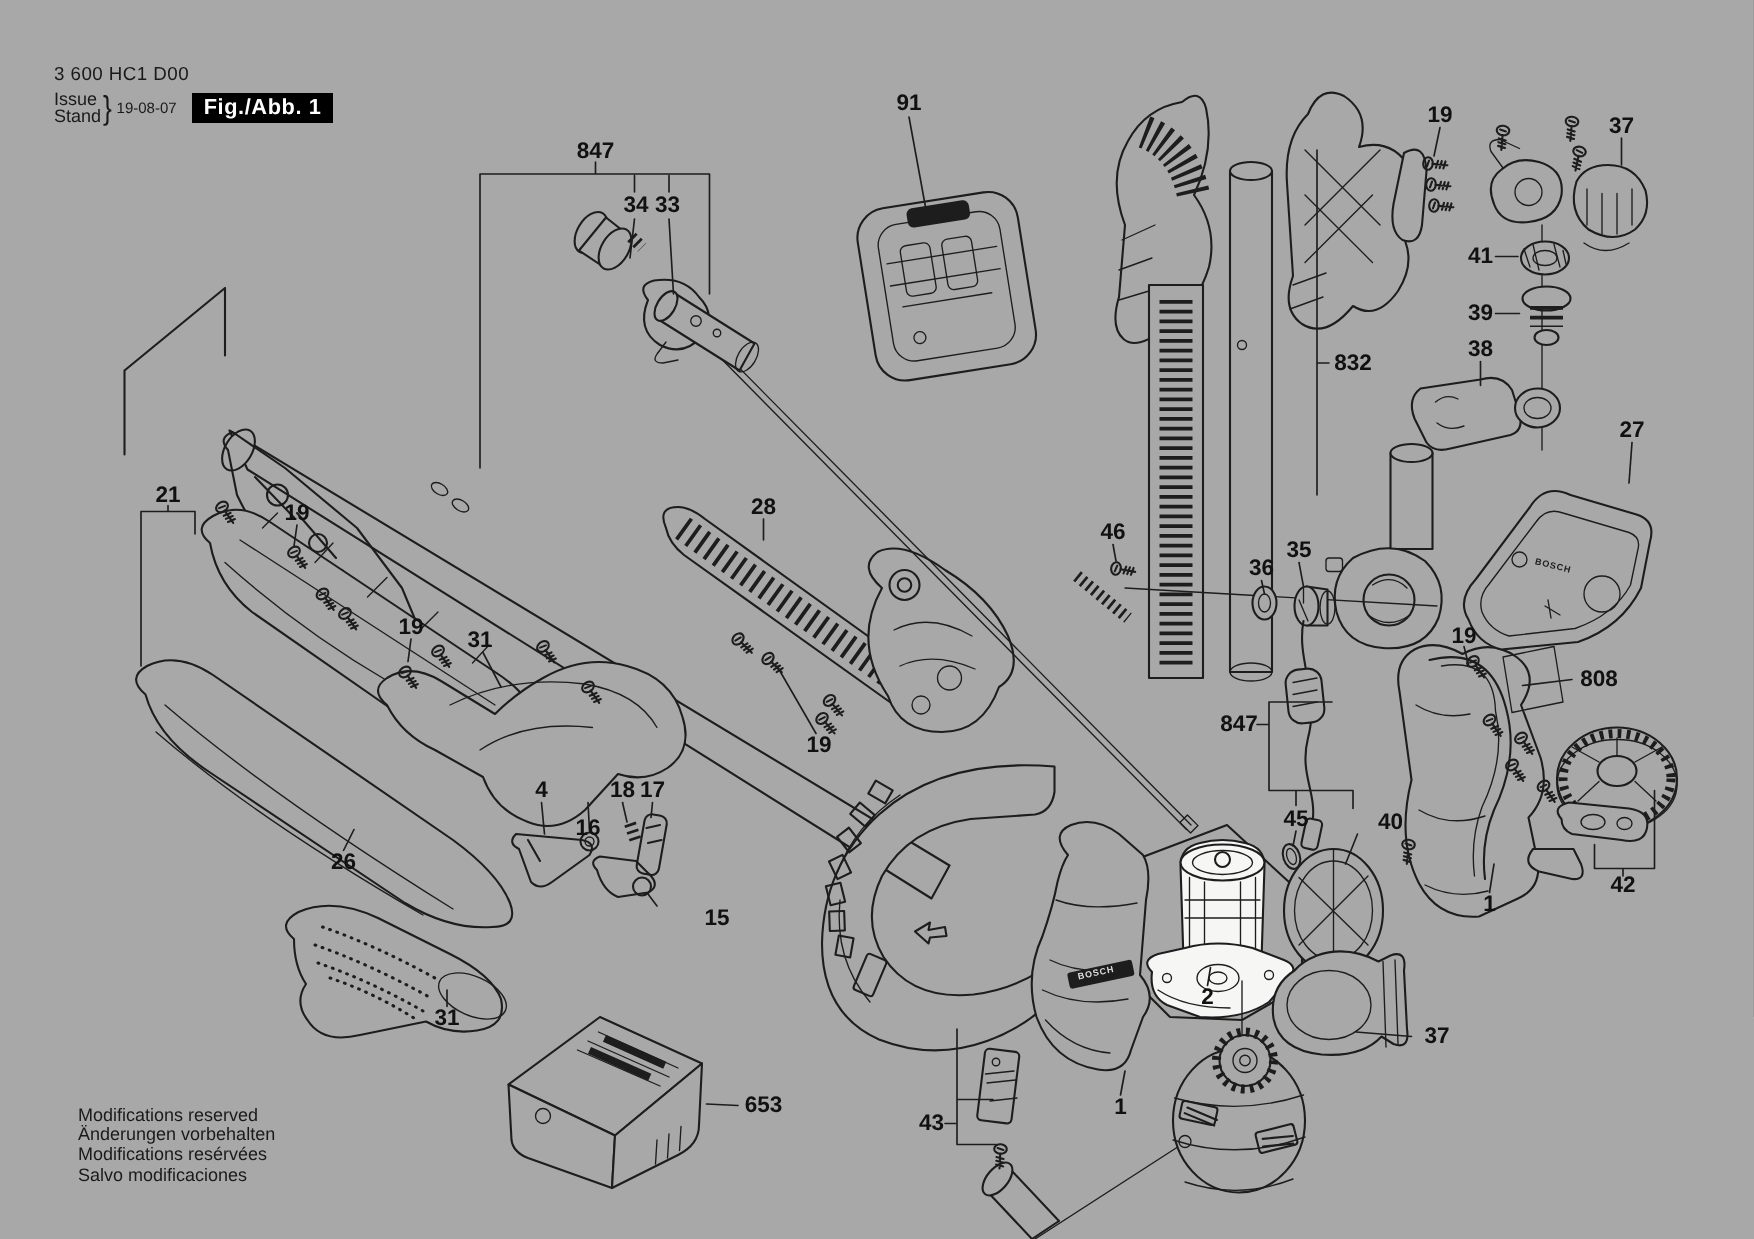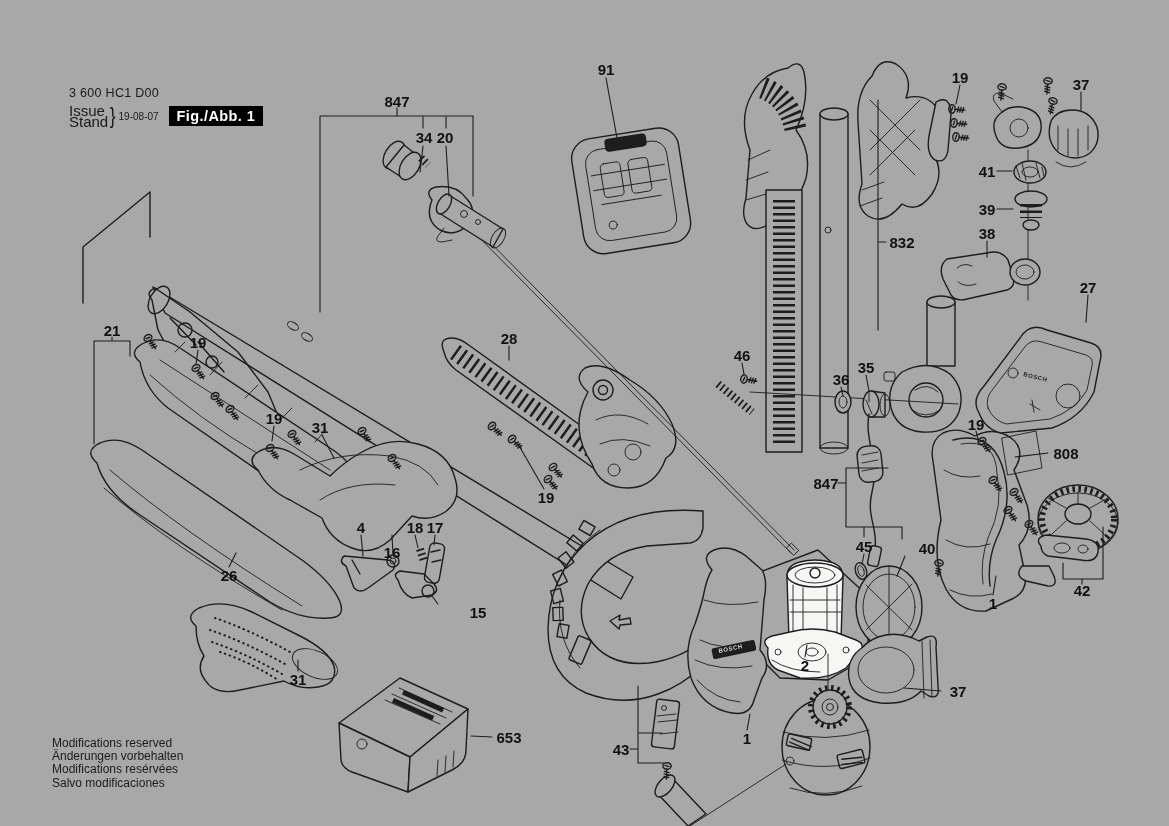--- a/index.html
+++ b/index.html
@@ -15,24 +15,24 @@
   .leader path{stroke-width:1.1;}
   .dark{fill:#1d1d1d;stroke:none;}
   .coil{stroke-width:17;stroke-dasharray:2.5 5;stroke-linecap:butt;}
   .coilM{stroke-width:22;stroke-dasharray:2.5 4;stroke-linecap:butt;}
   .coilS{stroke-width:8;stroke-dasharray:1.8 3;stroke-linecap:butt;}
   .teethS{stroke-width:6;stroke-dasharray:2.5 3.5;stroke-linecap:butt;}
   .dots{stroke-width:2;stroke-dasharray:0.6 4.5;}
   .brandtext{font-size:6px;font-weight:bold;letter-spacing:0.6px;}
   .brandlight{font-size:6px;font-weight:bold;letter-spacing:0.6px;fill:#dddddd;}
   
-  .hdr{position:absolute;left:69px;top:42px;margin-top:44px;}
+  .hdr{position:absolute;left:36px;top:42px;}
   .model{font-size:12.5px;letter-spacing:0.3px;}
   .issuerow{display:flex;align-items:center;margin-top:3px;}
-  .issuecol{font-size:15px;line-height:11.5px;}
+  .issuecol{font-size:12px;line-height:11.5px;}
   .brace{font-size:22px;font-weight:300;margin:0 2px 0 1px;transform:scaleX(0.8);}
   .date{font-size:10px;margin-right:10px;}
   .figbox{background:#000;color:#fff;font-weight:bold;font-size:14.5px;padding:2px 8px;letter-spacing:0.4px;}
   .notes{position:absolute;left:52px;top:737px;font-size:12px;line-height:13.2px;}
   .torque{position:absolute;left:1014px;top:698px;font-size:12px;line-height:13.2px;white-space:pre;}
   .part-label{position:absolute;transform:translate(-50%,-50%);font-weight:bold;font-size:15px;color:#111;white-space:nowrap;}
 </style>
 </head>
 <body>
 
@@ -452,21 +452,21 @@
       <div>Modifications reserved</div>
       <div>Änderungen vorbehalten</div>
       <div>Modifications resérvées</div>
       <div>Salvo modificaciones</div>
     </div>
 
 
   <div id="labels-layer">
       <div class="part-label" style="left: 397px; top: 101px;">847</div>
       <div class="part-label" style="left: 424px; top: 137px;">34</div>
-      <div class="part-label" style="left: 445px; top: 137px;">20</div>
+      <div class="part-label" style="left: 445px; top: 137px;">33</div>
       <div class="part-label" style="left: 606px; top: 69px;">91</div>
       <div class="part-label" style="left: 960px; top: 77px;">19</div>
       <div class="part-label" style="left: 1081px; top: 84px;">37</div>
       <div class="part-label" style="left: 987px; top: 171px;">41</div>
       <div class="part-label" style="left: 987px; top: 209px;">39</div>
       <div class="part-label" style="left: 987px; top: 233px;">38</div>
       <div class="part-label" style="left: 902px; top: 242px;">832</div>
       <div class="part-label" style="left: 1088px; top: 287px;">27</div>
       <div class="part-label" style="left: 112px; top: 330px;">21</div>
       <div class="part-label" style="left: 198px; top: 342px;">19</div>

